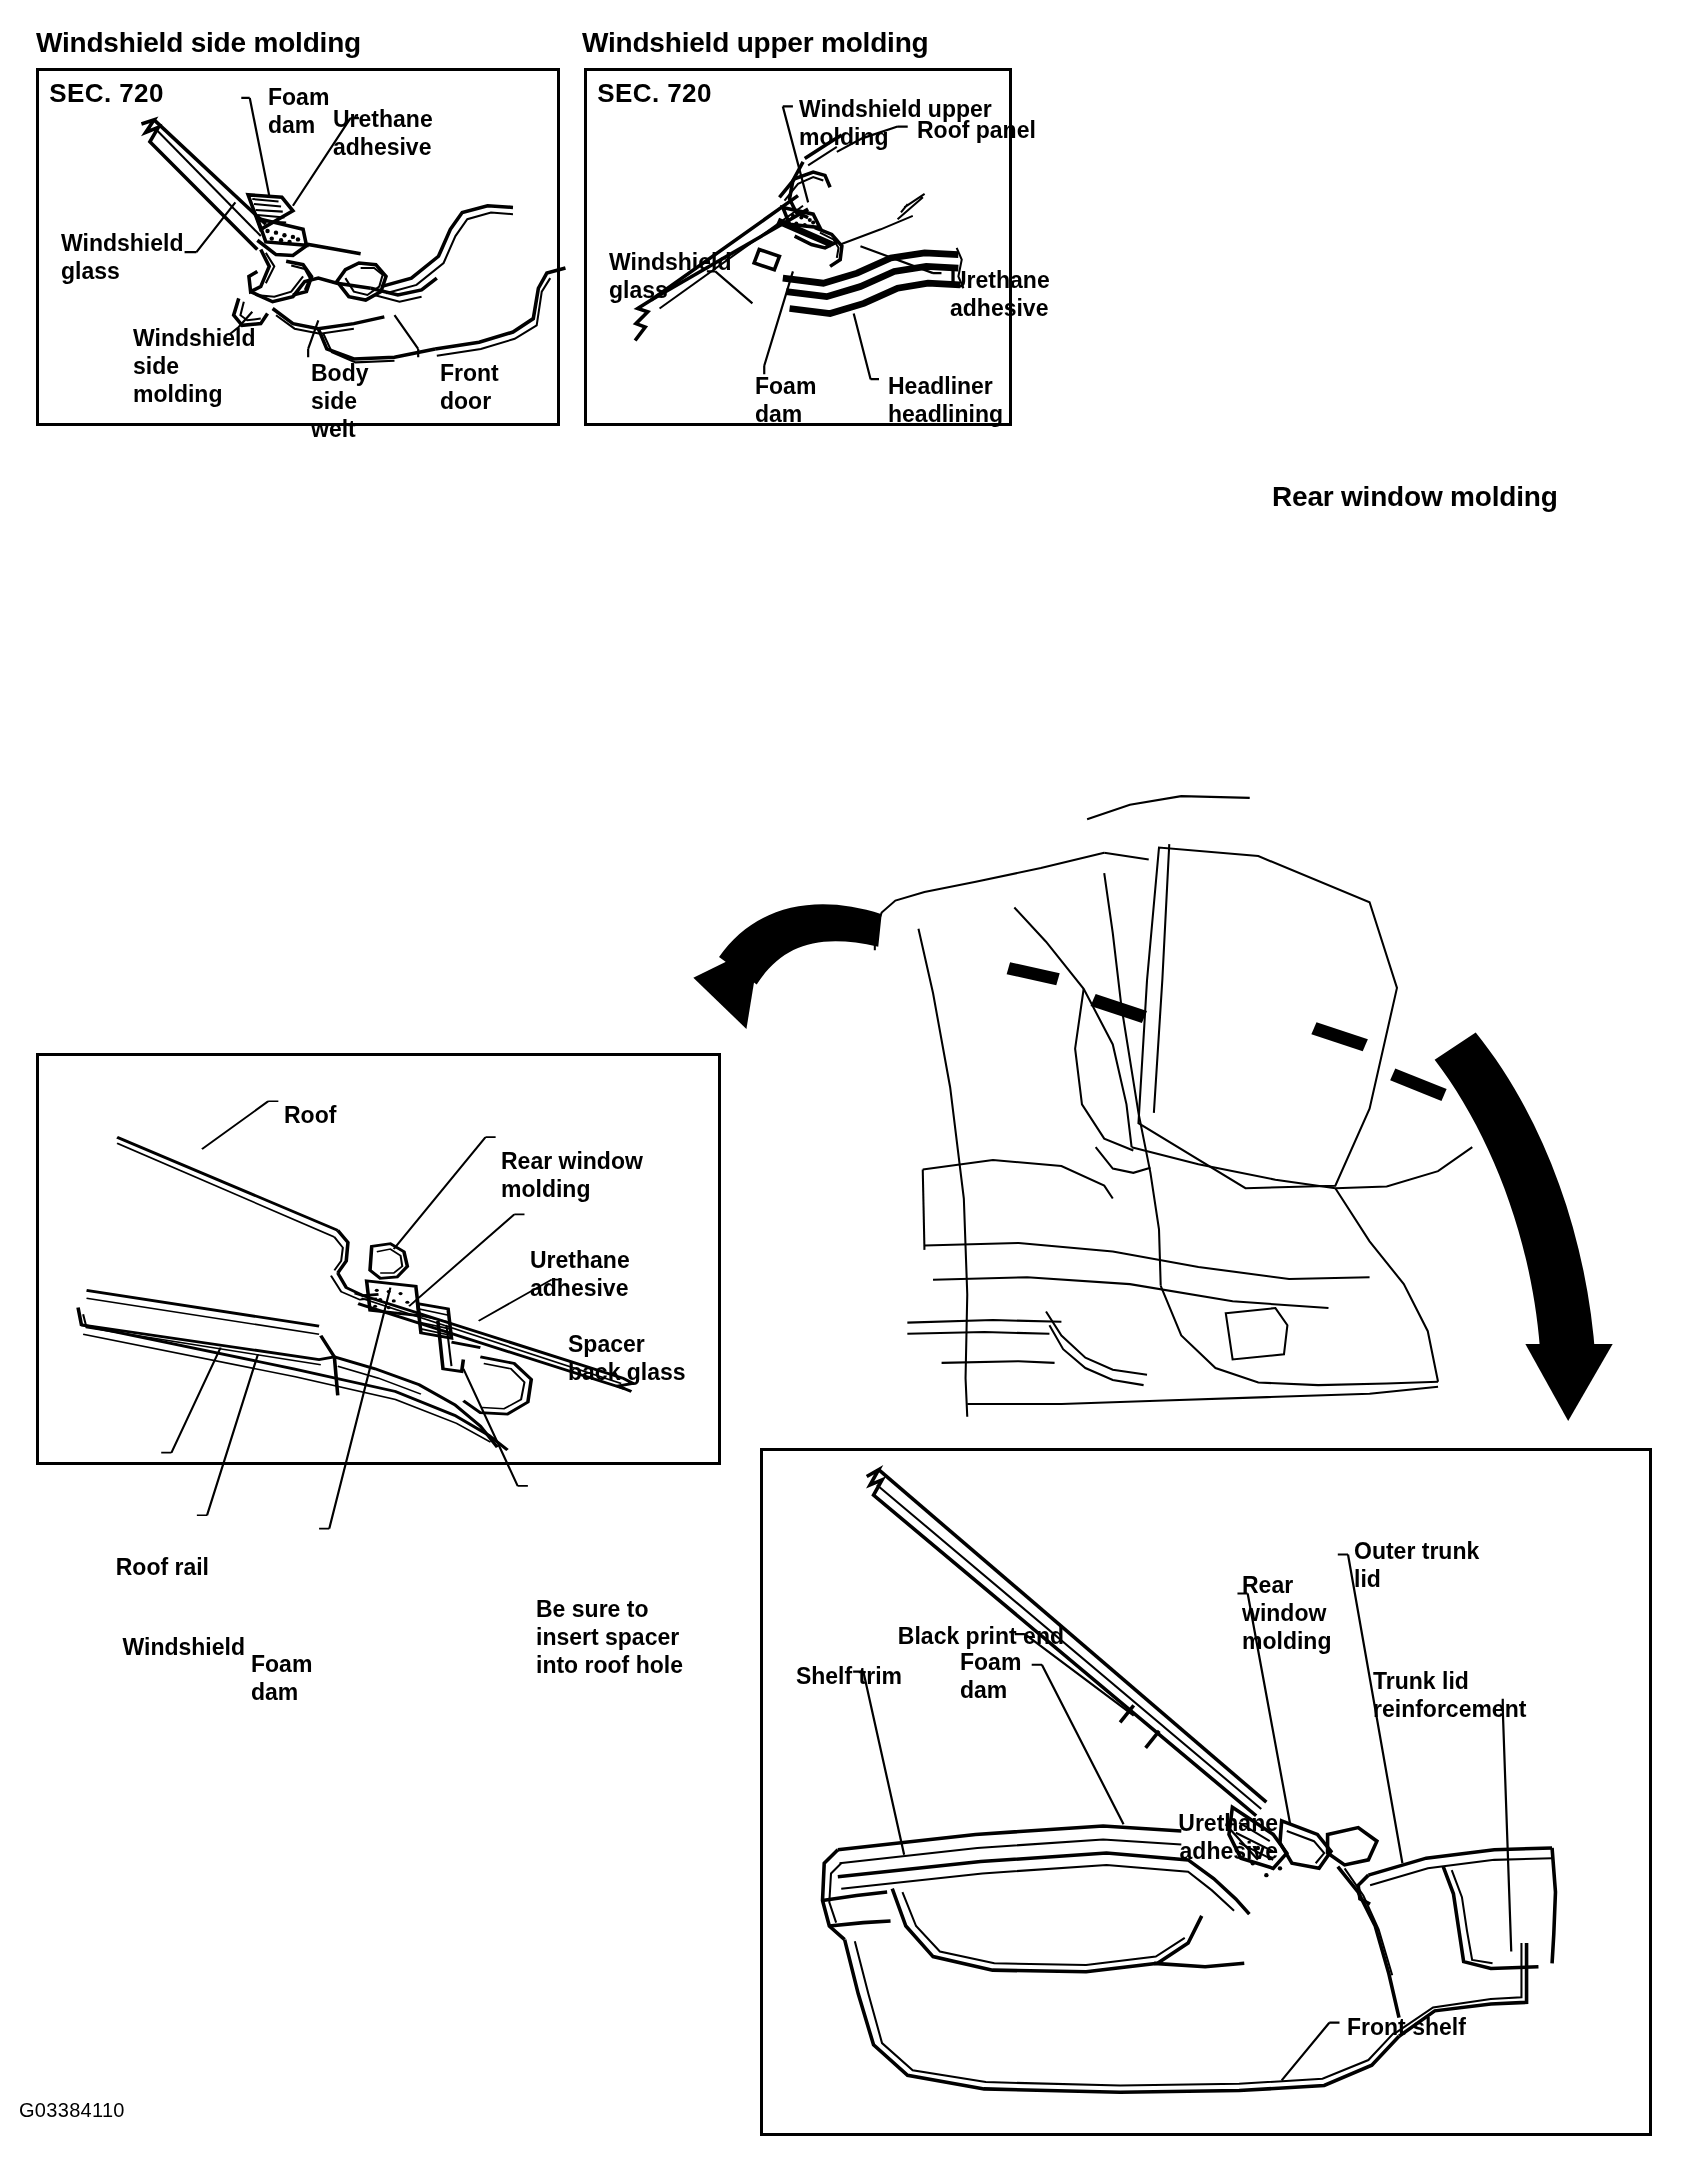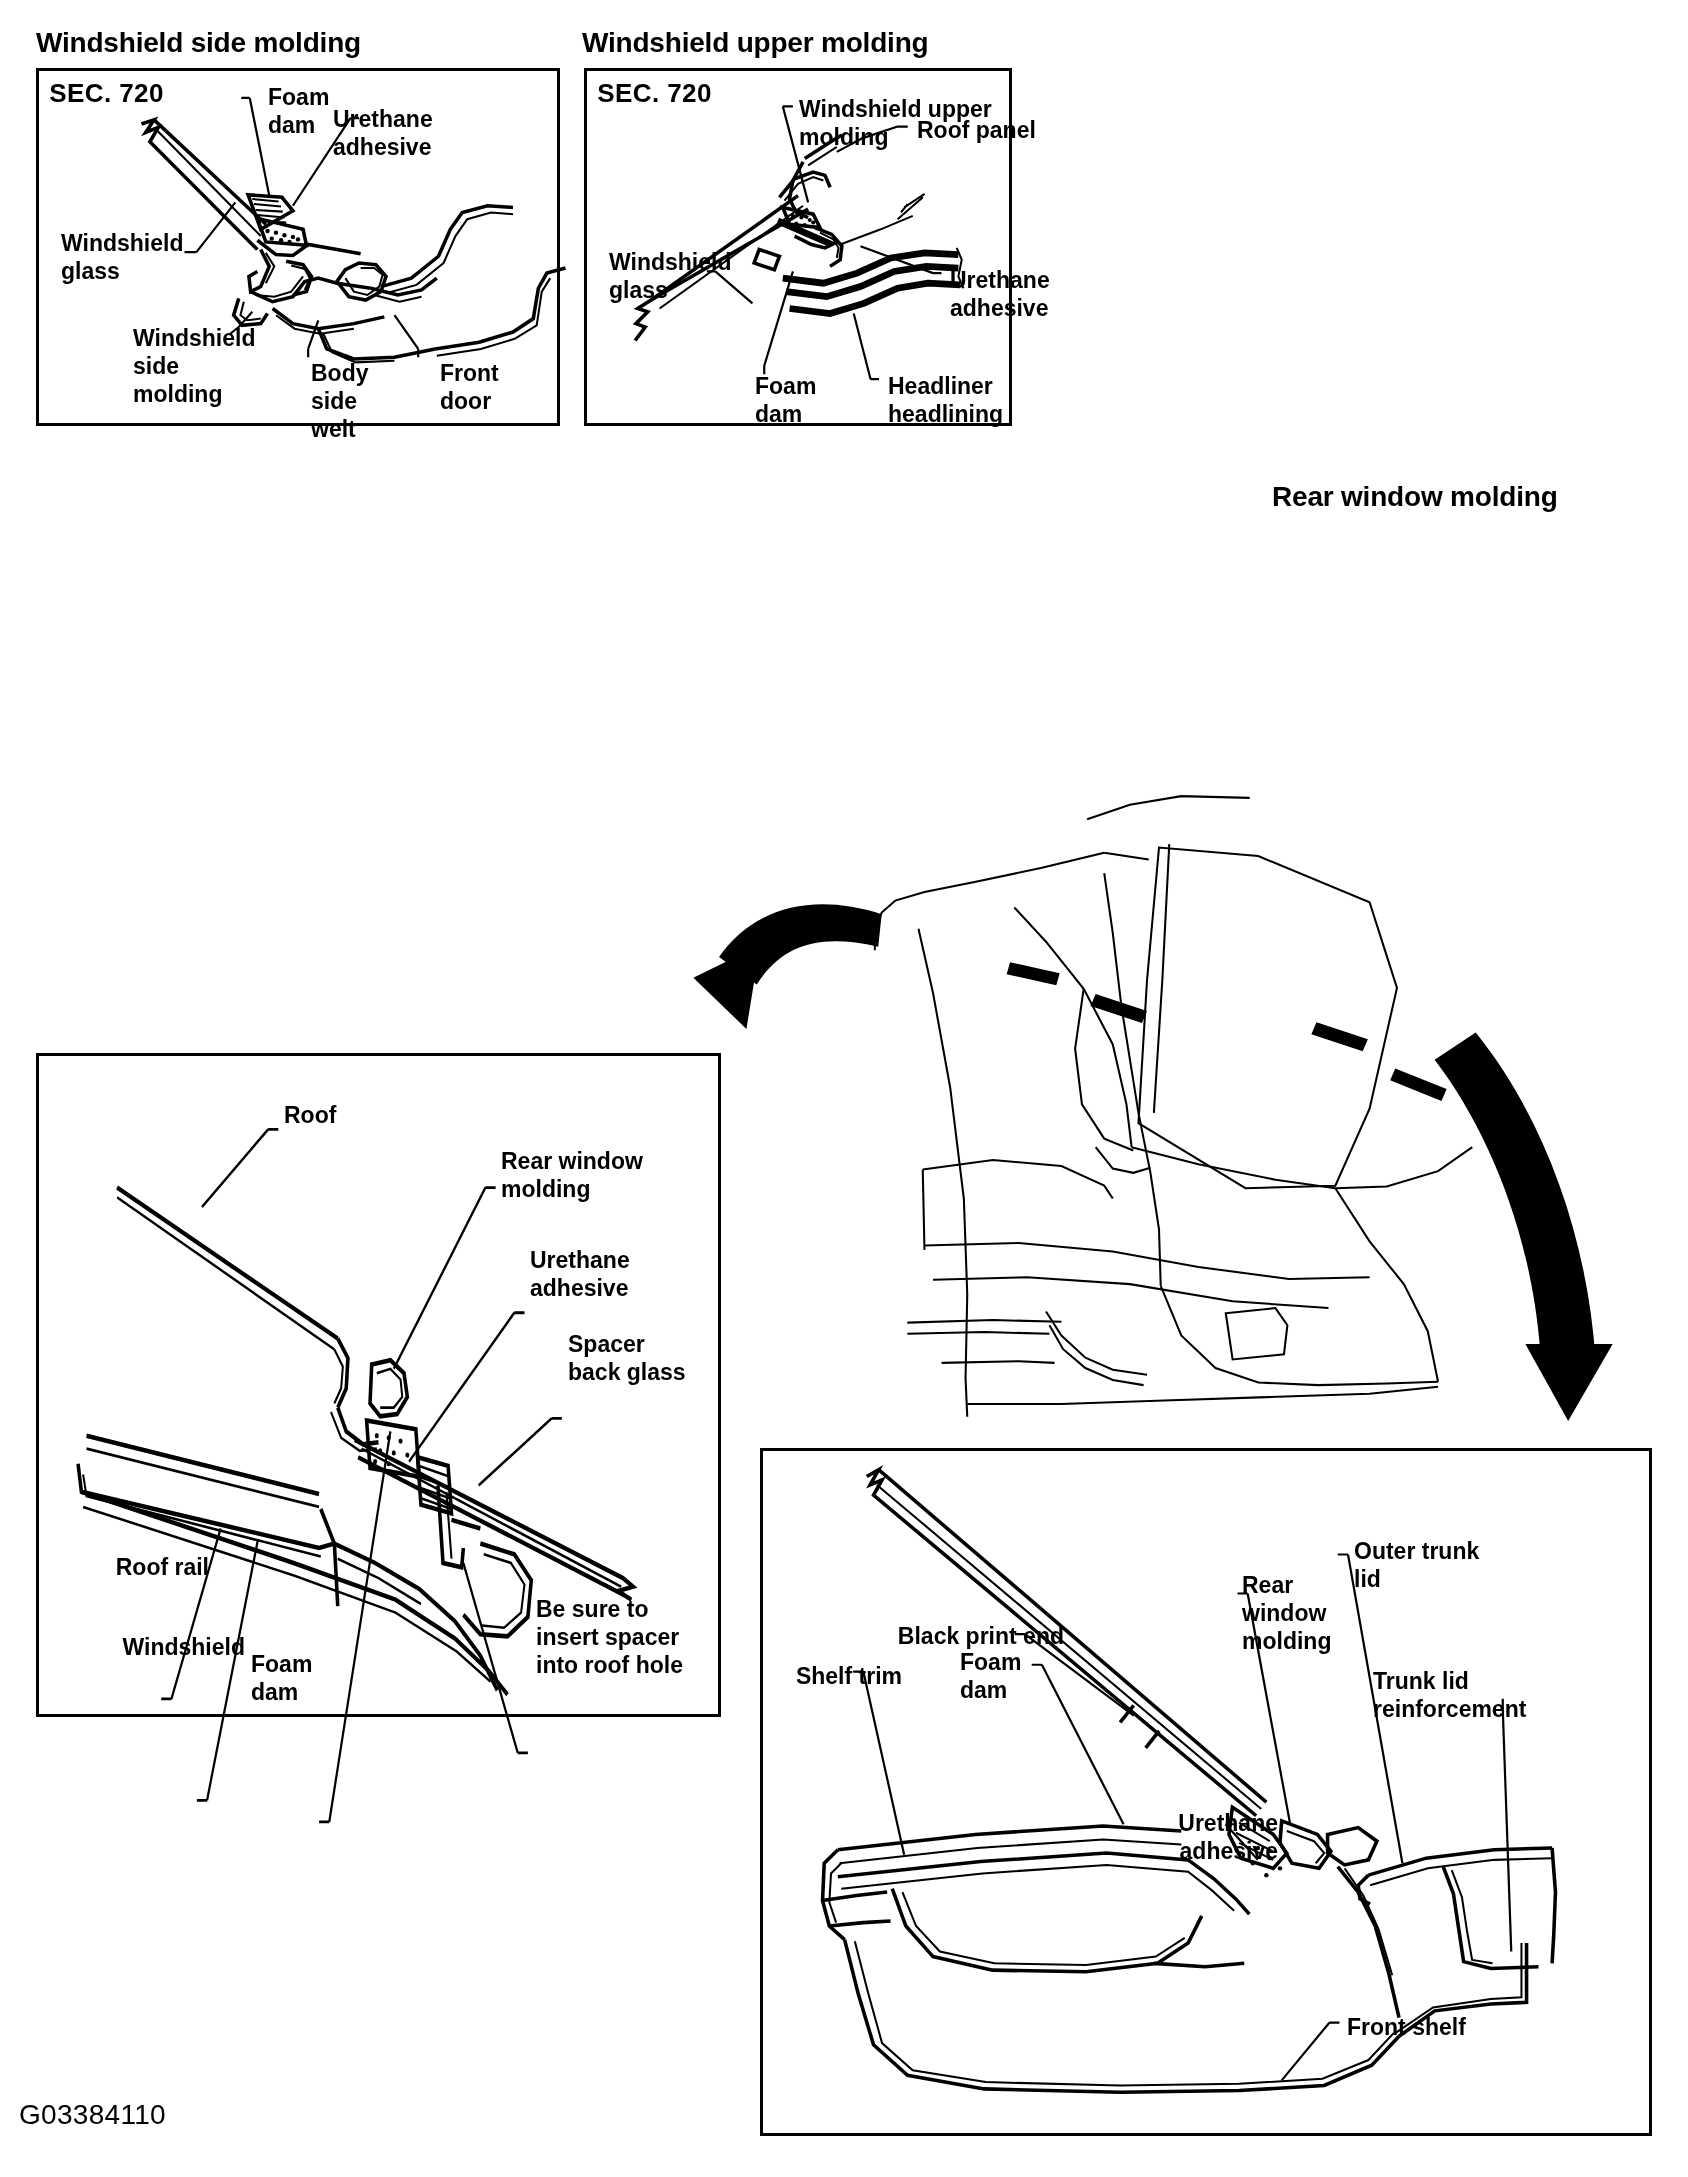--- a/index.html
+++ b/index.html
@@ -61,21 +61,21 @@
   }
   .art .k  { fill: none; stroke: #000; stroke-width: 2.4; }
   .art .kt { fill: none; stroke: #000; stroke-width: 4.2; }
   .art .kh { fill: none; stroke: #000; stroke-width: 8; }
   .art .ld { fill: none; stroke: #000; stroke-width: 2.6; }
   .art .fl { fill: #000; stroke: none; }
 
   
   .figure-id {
     position: absolute;
-    font-size: 28px;
+    font-size: 20px;
     letter-spacing: 0.3px;
   }
 </style>
 </head>
 <body>
 
 <div class="page">
 
   <div class="panel-heading" style="left:36px; top:27px;">Windshield side molding</div>
 
@@ -266,21 +266,21 @@
 
     <path class="fl" d="M 1030 1068 C 950 1042 880 1060 840 1118
                         L 884 1150 C 914 1104 956 1090 1026 1106 Z"></path>
     <path class="fl" d="M 888 1104 L 872 1202 L 810 1142 Z"></path>
 
     <path class="fl" d="M 1676 1238 C 1742 1324 1792 1452 1800 1588
                         L 1864 1588 C 1854 1438 1800 1300 1724 1206 Z"></path>
     <path class="fl" d="M 1782 1570 L 1884 1570 L 1832 1660 Z"></path>
   </svg>
 
-  <div class="panel" style="left:36px; top:1053px; width:685px; height:664px;">
+  <div class="panel" style="left:36px; top:1053px; width:685px; height:412px;">
 
     <svg class="art" viewBox="0 0 800 610" preserveAspectRatio="none">
 
       <path class="kt" d="M 92 122 L 352 262"></path>
       <path class="k" d="M 92 131 L 348 272"></path>
       <path class="kt" d="M 352 262 L 364 280 L 362 308 L 352 326"></path>
       <path class="k" d="M 348 272 L 358 288 L 356 308 L 348 322"></path>
 
       <path class="kt" d="M 352 326 L 362 348 L 382 360 L 400 358"></path>
       <path class="k" d="M 344 330 L 356 354 L 378 366 L 398 364"></path>

